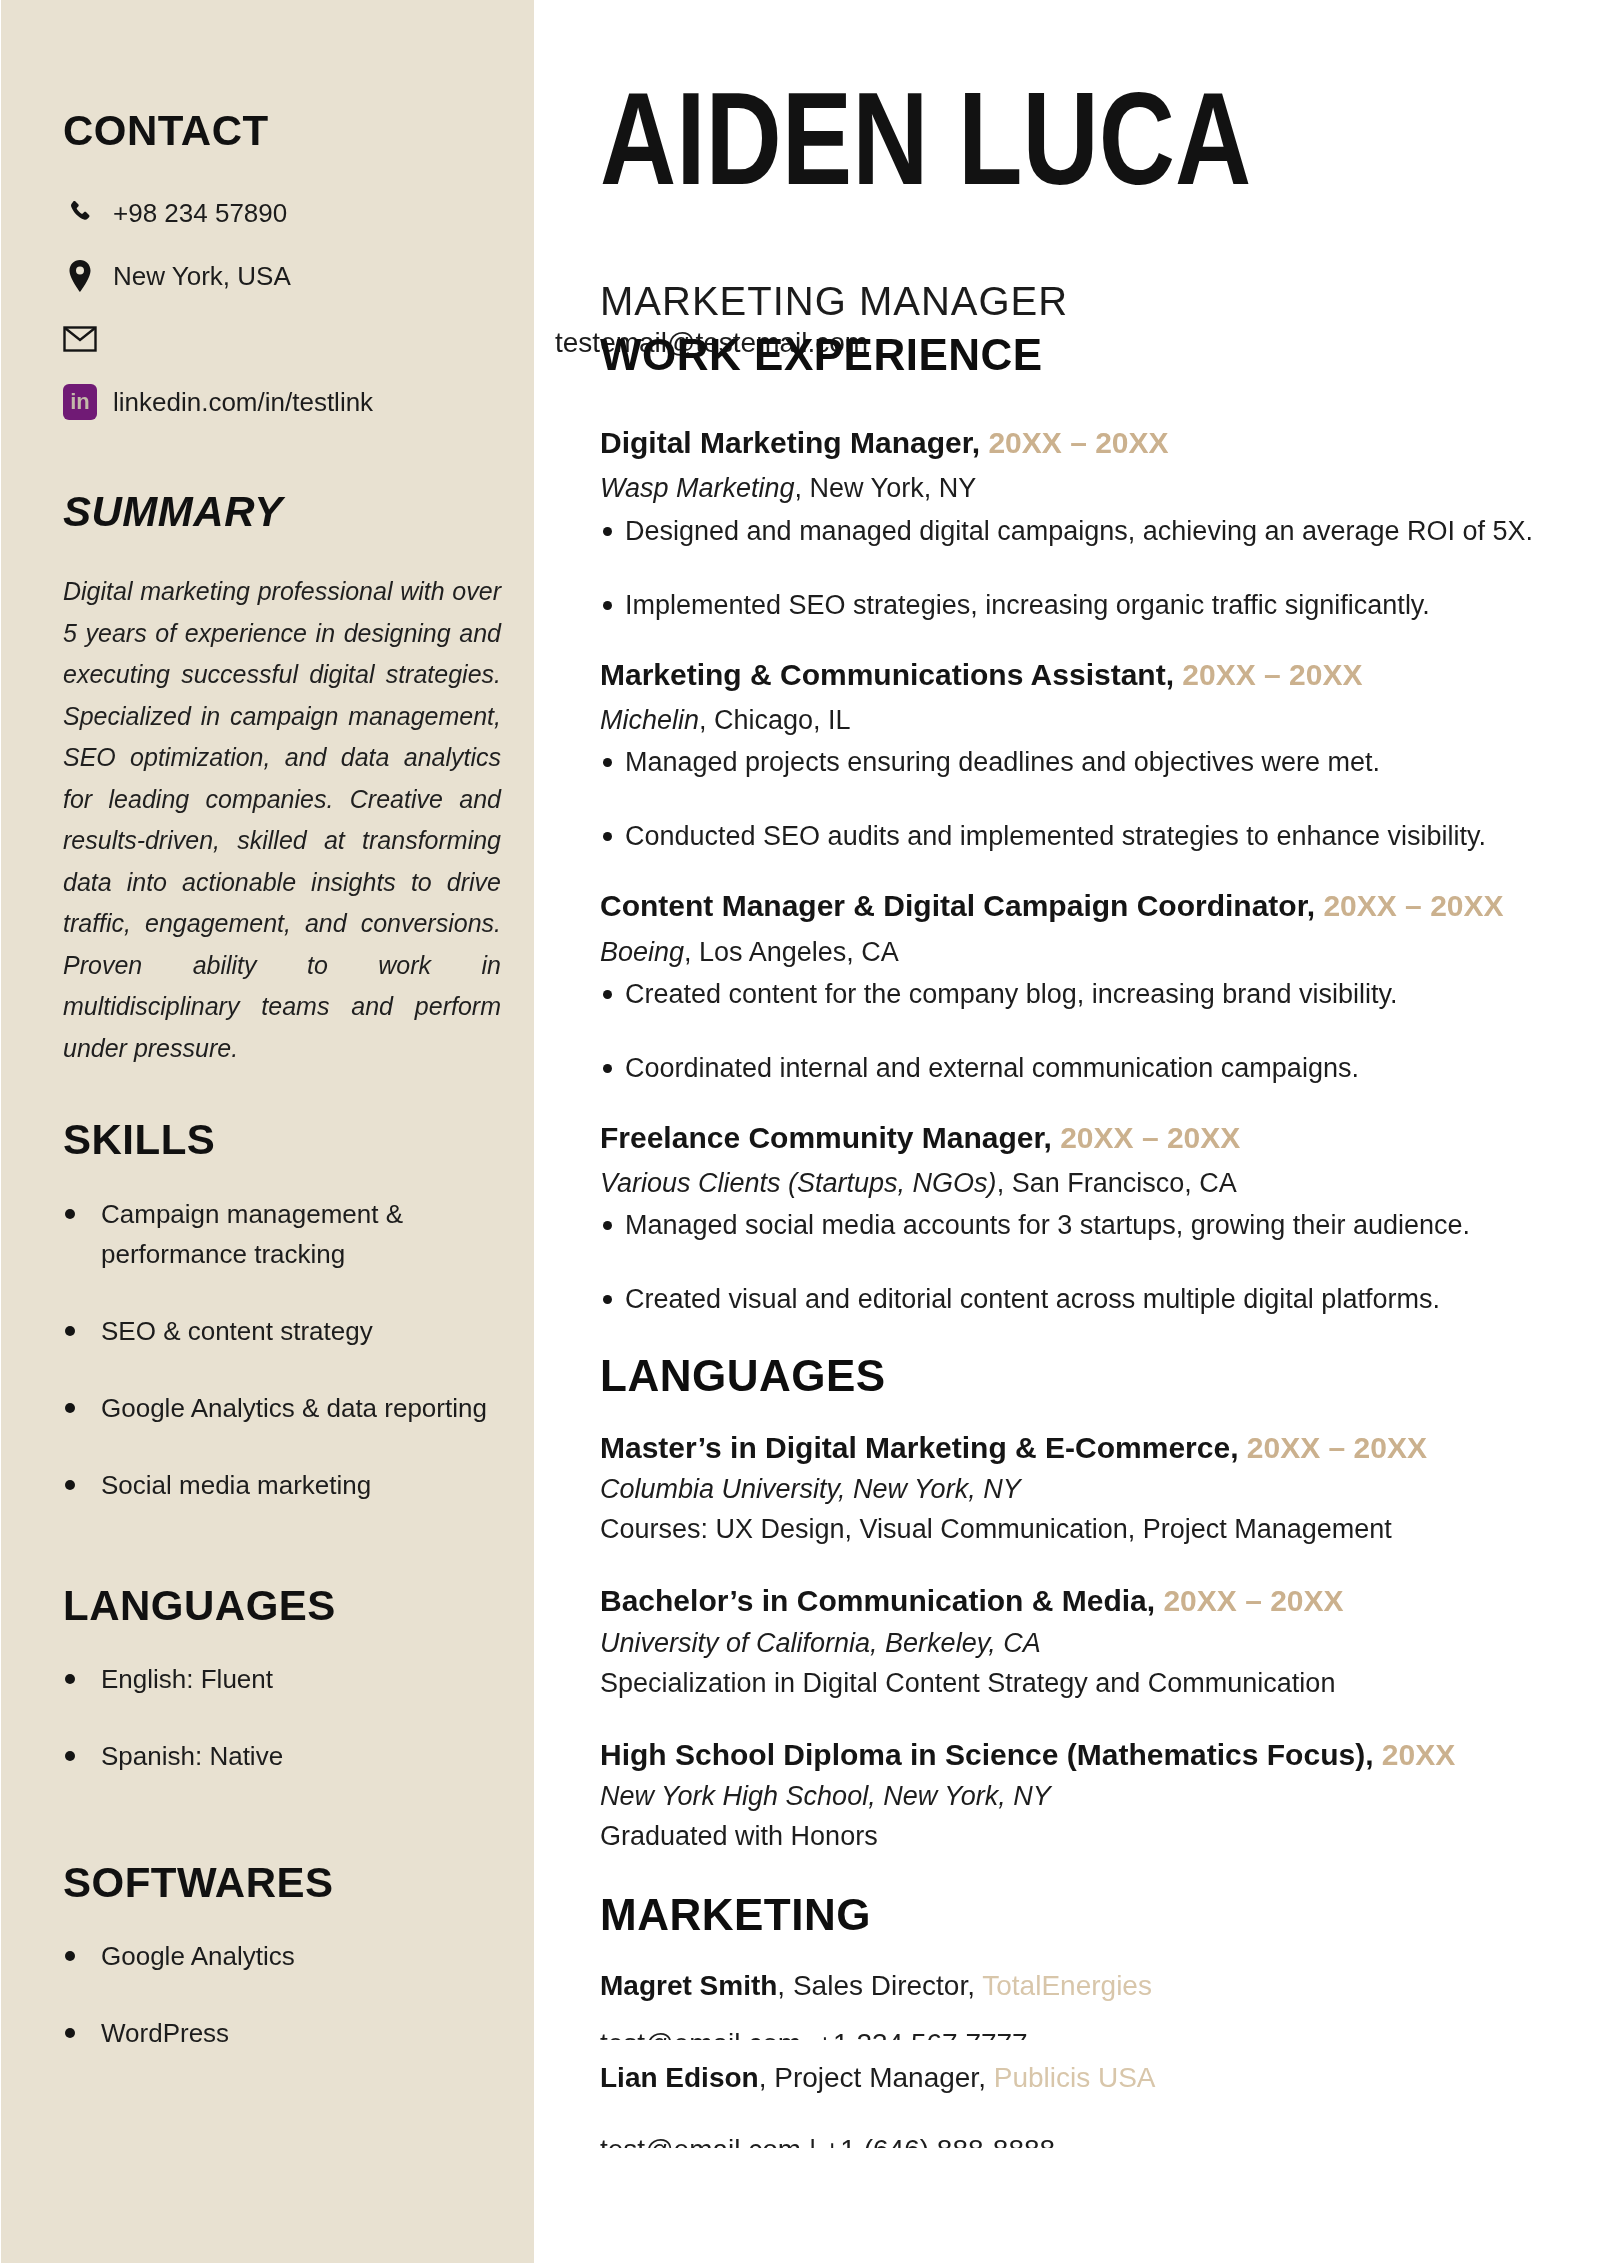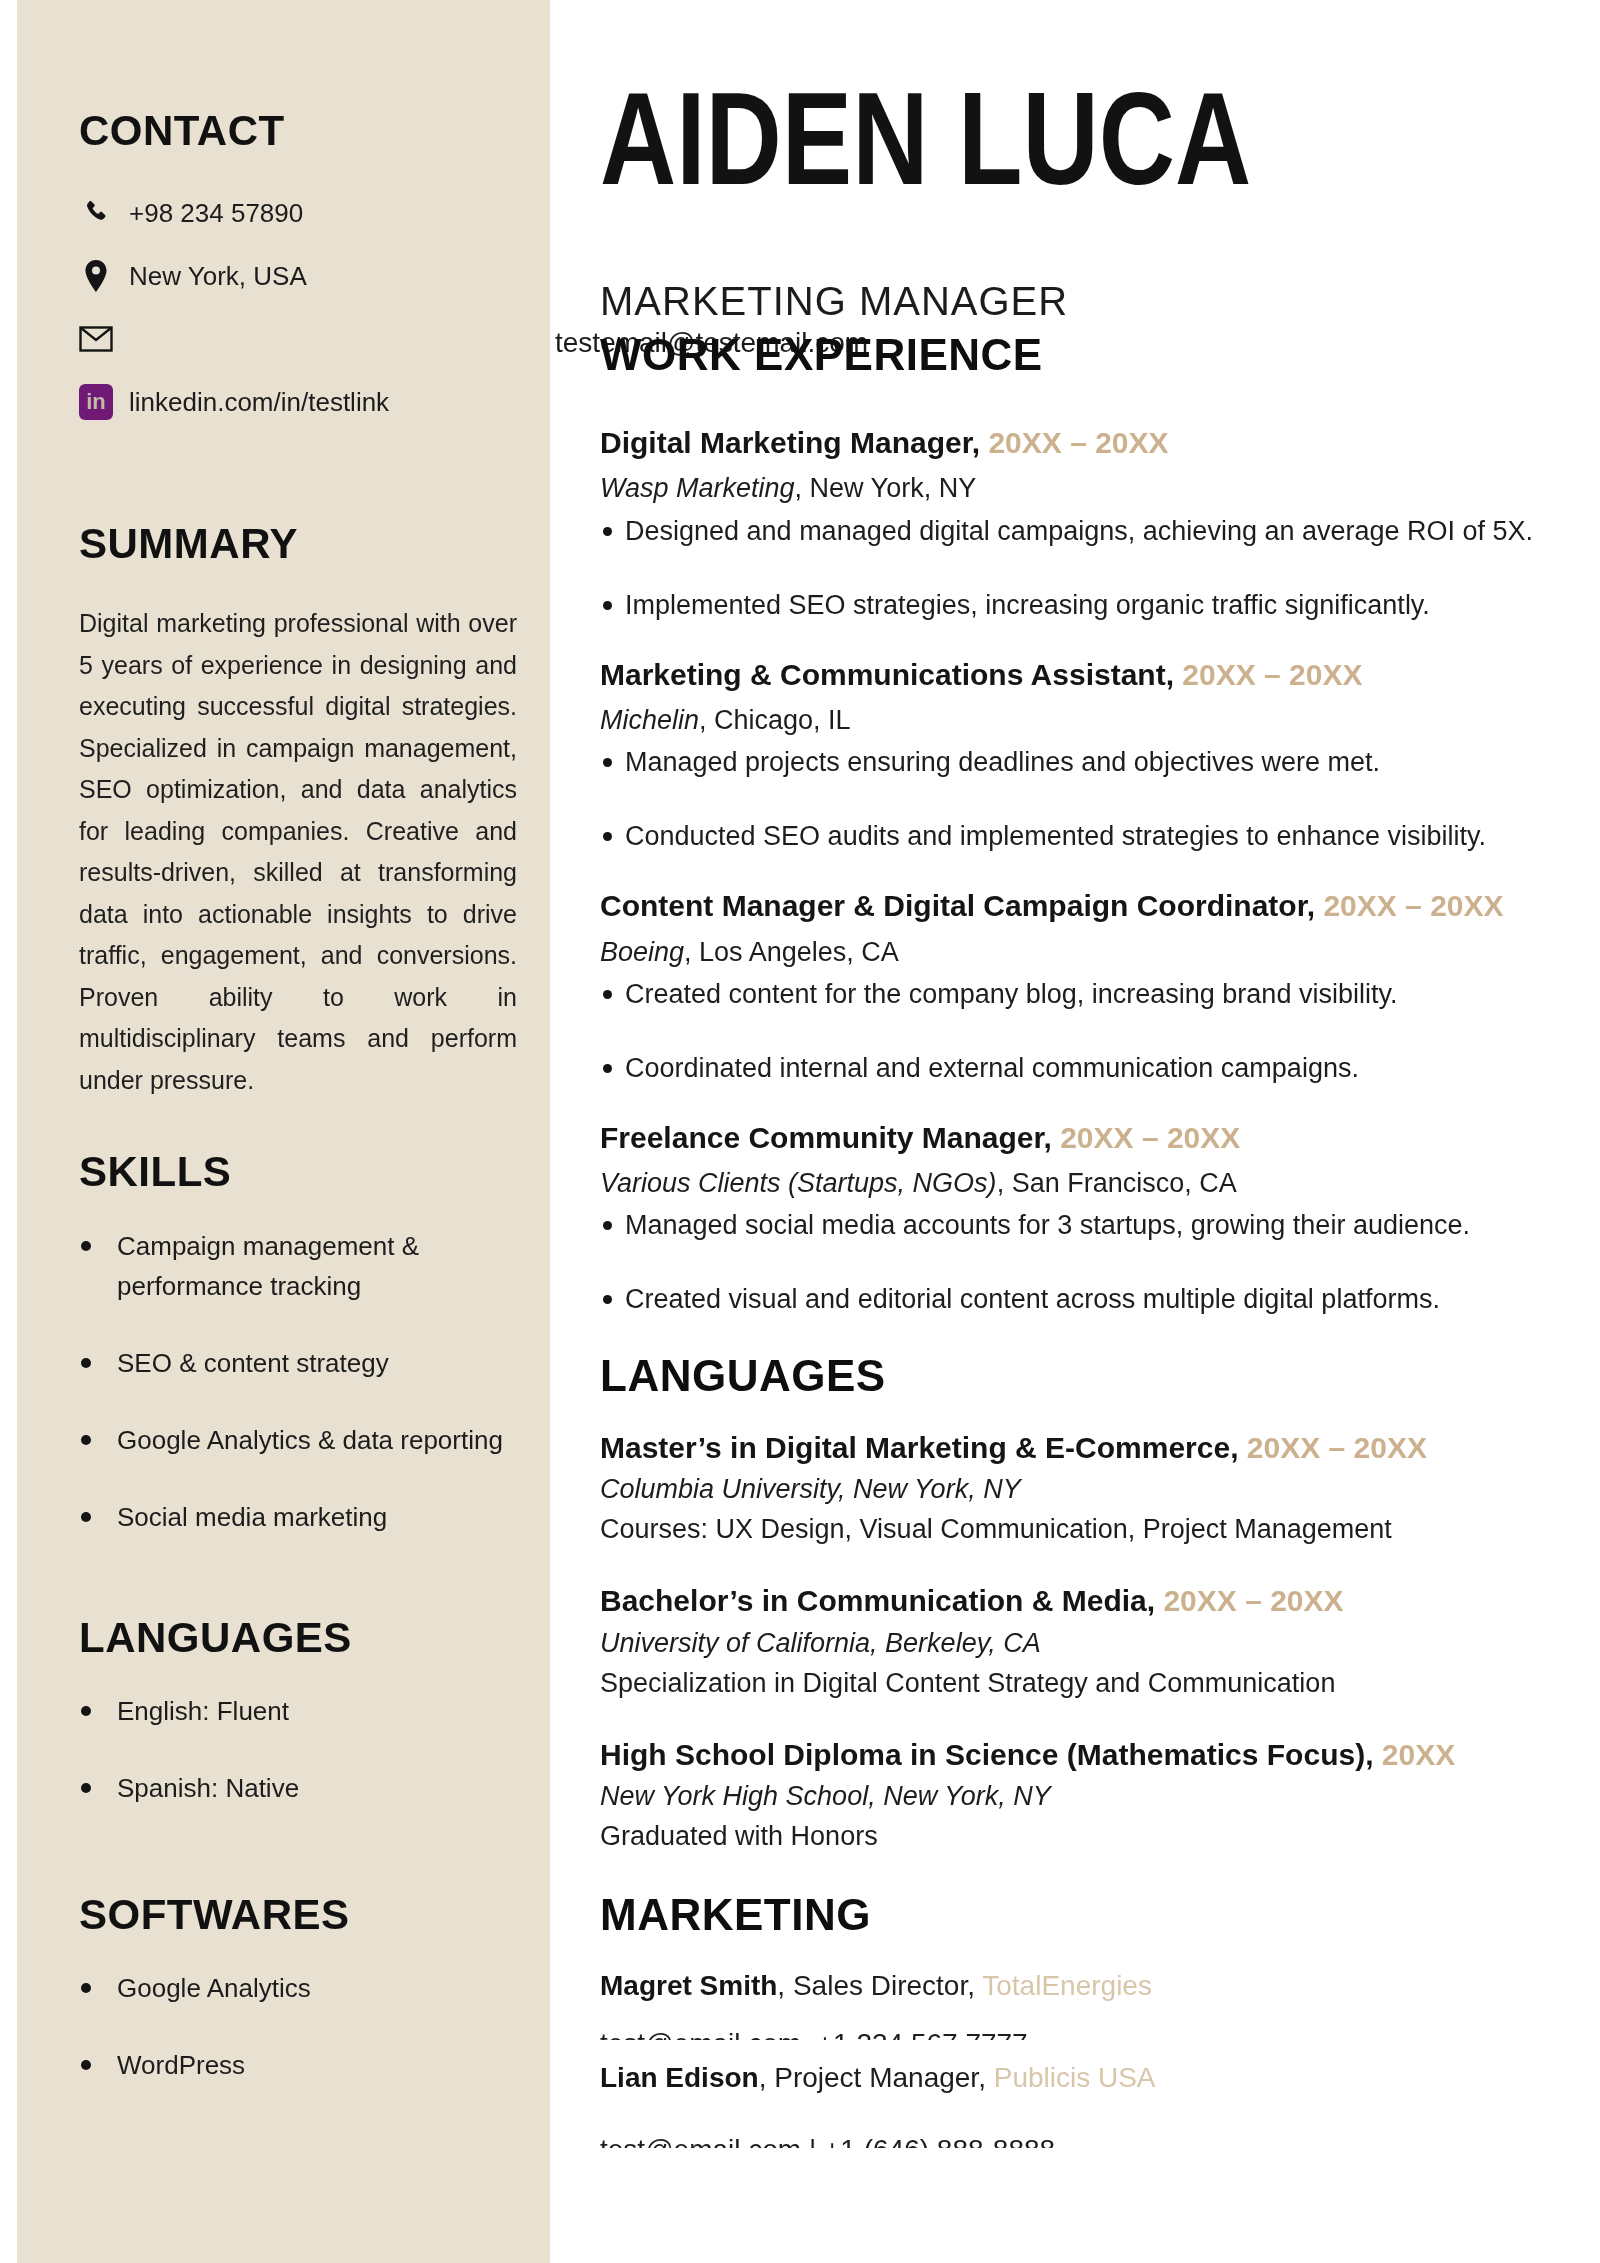--- a/index.html
+++ b/index.html
@@ -1,27 +1,27 @@
 <!DOCTYPE html>
 <html><head>
 <meta charset="utf-8">
 <style>
   html,body{margin:0;padding:0;}
   body{font-family:"Liberation Sans","DejaVu Sans",sans-serif;background:#ffffff;}
   .page{position:relative;width:1600px;height:2263px;background:#ffffff;overflow:hidden;}
 
   
-  .sidebar{position:absolute;left:17px;top:0;width:533px;height:2263px;background:#e8e1d1;box-sizing:border-box;padding:108px 33px 0 62px;}
+  .sidebar{position:absolute;left:1px;top:0;width:533px;height:2263px;background:#e8e1d1;box-sizing:border-box;padding:108px 33px 0 62px;}
   .side-heading{font-size:42px;font-weight:800;letter-spacing:.5px;color:#111111;line-height:1.1;margin:0;}
   .contact-rows{margin-top:42px;}
   .contact-row{display:flex;align-items:center;min-height:34px;margin-bottom:29px;}
   .cicon{width:34px;height:34px;flex:0 0 34px;display:flex;align-items:center;justify-content:center;margin-right:16px;}
   .contact-text{font-size:26px;color:#1c1c1c;line-height:1.25;}
   .li-box{width:36px;height:36px;background:#701a75;border-radius:6px;display:flex;align-items:center;justify-content:center;font-weight:700;font-size:22px;color:#c3baa9;}
-  .section-summary{margin-top:102px;}
+  .section-summary{margin-top:70px;font-style:italic;}
   .summary-text{margin:36px 0 0 0;font-size:25px;line-height:41.5px;color:#1f1f1f;text-align:justify;}
   .side-section{margin-top:48px;}
   .side-list{list-style:none;margin:30px 0 0 0;padding:0;}
   .side-list li{display:flex;font-size:26px;line-height:40px;color:#1c1c1c;margin-bottom:37px;}
   .dot{flex:0 0 10px;width:10px;height:10px;border-radius:50%;background:#141414;margin:15px 26px 0 2px;}
   .mt-lang{margin-top:78px;}
   .mt-soft{margin-top:84px;}
 
   
   .main{position:absolute;left:533px;top:0;width:1195px;height:2263px;box-sizing:border-box;padding:66px 40px 0 67px;}

